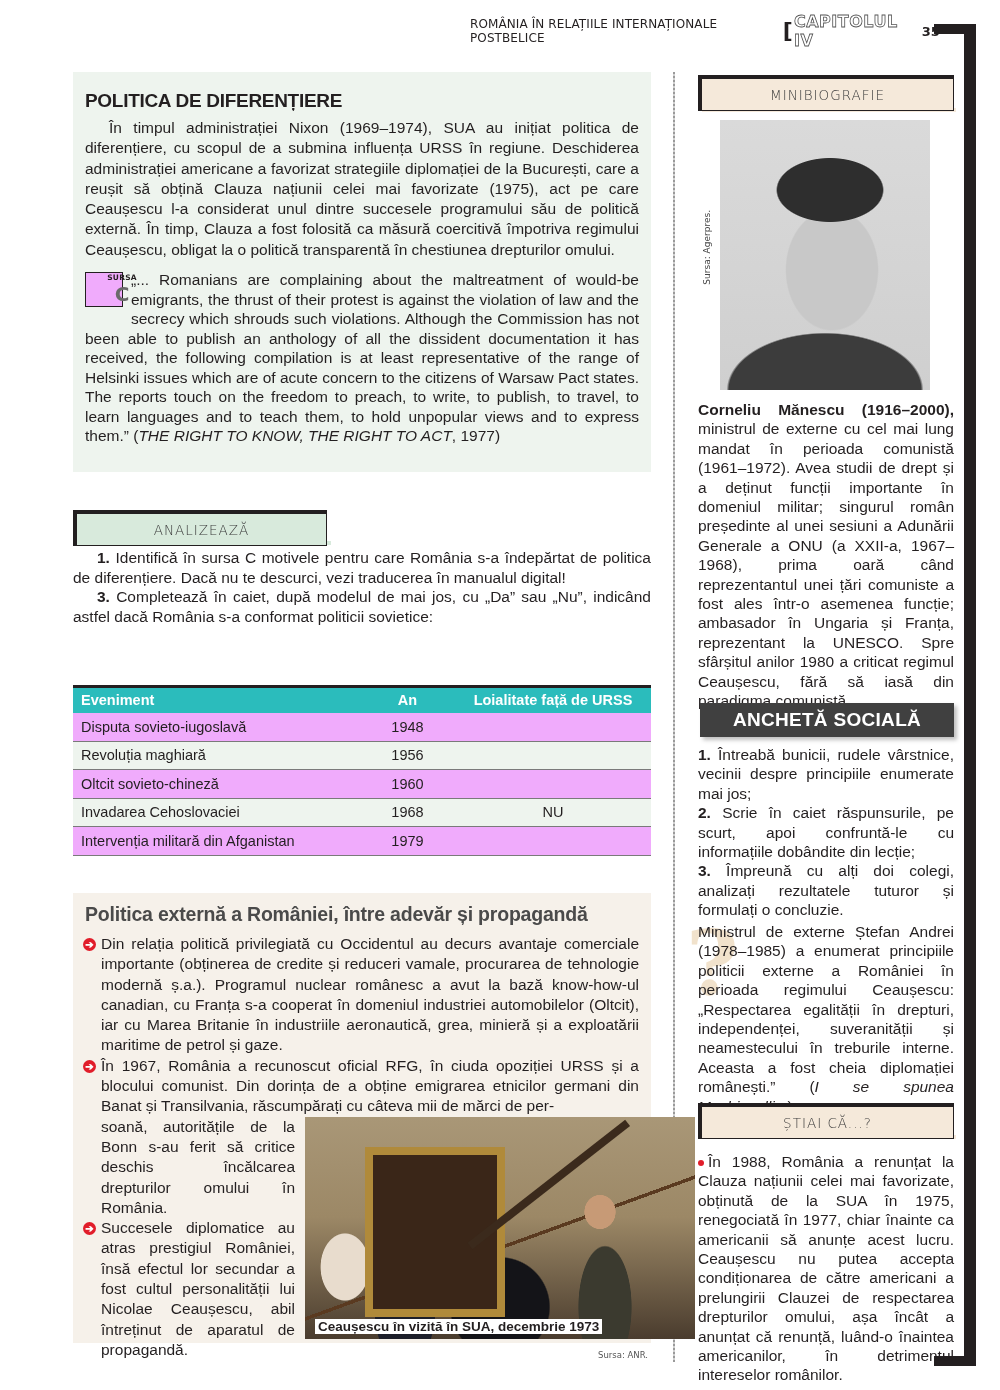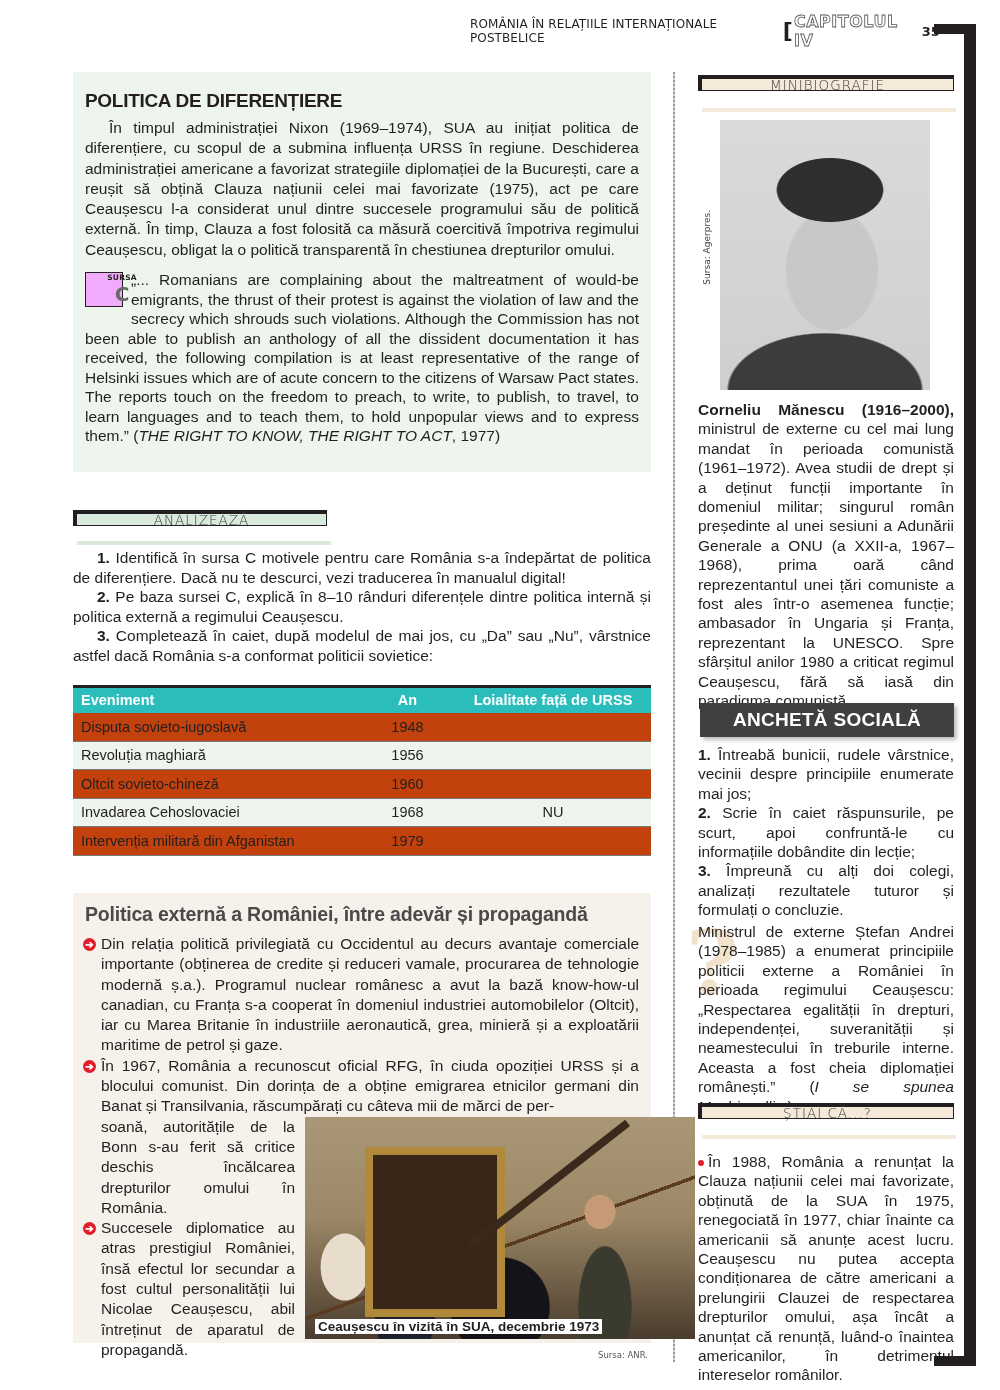--- a/index.html
+++ b/index.html
@@ -28,36 +28,36 @@
   .indent { text-indent: 24px; }
 
   .source-block { margin-top: 10px; position: relative; }
   .sursa-badge { float: left; width: 32px; height: 35px; border: 1.5px solid #231f20; margin: 2px 8px 4px 0; display: flex; flex-direction: column; align-items: center; justify-content: flex-start; background: #f0abfc; padding-left: 36px; }
   .sursa-label { font-size: 7.5px; font-weight: bold; line-height: 10px; letter-spacing: 0.2px; }
   .sursa-letter { font-size: 20px; font-weight: bold; line-height: 22px; color: #6a6a6a; }
   .source-text { font-family: "Liberation Sans", sans-serif; font-size: 15.5px; line-height: 19.5px; text-align: justify; }
   .source-text i { font-style: italic; }
 
   
-  .label-tab { position: absolute; height: 16px; border: 1px solid #231f20; border-top: 4px solid #231f20; border-left: 4px solid #231f20; display: flex; align-items: center; justify-content: center; font-family: "DejaVu Sans", sans-serif; font-size: 13.5px; letter-spacing: 1px; color: #3a3a3a; font-weight: 300; }
+  .label-tab { position: absolute; height: 36px; border: 1px solid #231f20; border-top: 4px solid #231f20; border-left: 4px solid #231f20; display: flex; align-items: center; justify-content: center; font-family: "DejaVu Sans", sans-serif; font-size: 13.5px; letter-spacing: 1px; color: #3a3a3a; font-weight: 300; }
   .tab-green { background: #d8eadc; }
   .tab-beige { background: #f5e9da; }
   .tab-shadow { position: absolute; height: 4px; }
 
   .tasks { position: absolute; left: 73px; top: 548px; width: 578px; }
   .task { font-family: "Liberation Sans", sans-serif; font-size: 15.5px; line-height: 19.5px; text-align: justify; text-indent: 24px; }
   .task b { font-weight: bold; }
 
   
   .table { position: absolute; left: 73px; top: 685px; width: 578px; border-collapse: collapse; font-family: "Liberation Sans", sans-serif; font-size: 14.5px; }
   .table th { background: #2bbcbc; color: #ffffff; font-weight: bold; text-align: left; height: 26px; padding: 0 8px; border-top: 3px solid #231f20; }
   .table th.c-year, .table td.c-year { text-align: center; width: 95px; }
   .table th.c-loy, .table td.c-loy { text-align: center; width: 196px; }
   .table td { height: 28.5px; padding: 0 8px; border-bottom: 1px solid #7a7a7a; color: #231f20; }
-  .table tr.odd td { background: #c2410c; }
+  .table tr.odd td { background: #f0abfc; }
   .table tr.even td { background: #eef4ee; }
 
   
   .box-beige { position: absolute; left: 73px; top: 893px; width: 578px; height: 450px; background: #f6f1ea; padding: 10px 12px 0 12px; }
   .h-propaganda { font-family: "Liberation Sans", sans-serif; font-weight: bold; font-size: 19.5px; color: #4a4a4a; margin-bottom: 8px; letter-spacing: -0.2px; }
   .bullet { position: relative; padding-left: 16px; font-family: "Liberation Sans", sans-serif; font-size: 15.5px; line-height: 20.3px; text-align: justify; }
   .arrow-icon { position: absolute; left: -2px; top: 4px; width: 13px; height: 13px; border-radius: 50%; background: #e11d2a; color: #fff; font-size: 10px; line-height: 13px; text-align: center; font-weight: bold; }
   .narrow { width: 210px; }
 
   .photo-ceau { position: absolute; left: 305px; top: 1117px; width: 390px; height: 222px; overflow: hidden;
@@ -123,22 +123,21 @@
     </div>
     <p class="source-text"><span>„... Romanians are complaining about the maltreatment of would-be emigrants, the thrust of their protest is against the violation of law and the secrecy which shrouds such violations. Although the Commission has not been able to publish an anthology of all the dissident documentation it has received, the following compilation is at least representative of the range of Helsinki issues which are of acute concern to the citizens of Warsaw Pact states. The reports touch on the freedom to preach, to write, to publish, to travel, to learn languages and to teach them, to hold unpopular views and to express them.” (</span><i>THE RIGHT TO KNOW, THE RIGHT TO ACT</i><span>, 1977)</span></p>
   </div>
 </section>
 
 <div class="tab-shadow" style="left:77px; top:541px; width:254px; background:#d8eadc;"></div>
 <div class="label-tab tab-green" style="left:73px; top:510px; width:254px;">ANALIZEAZĂ</div>
 
 <div class="tasks">
   <p class="task"><b>1.</b><span> Identifică în sursa C motivele pentru care România s-a îndepărtat de politica de diferențiere. Dacă nu te descurci, vezi traducerea în manualul digital!</span></p>
-  <p class="task"><b>2.</b><span> Pe baza sursei C, explică în 8–10 rânduri diferențele dintre politica internă și politica externă a regimului Ceaușescu.</span></p>
-  <p class="task"><b>3.</b><span> Completează în caiet, după modelul de mai jos, cu „Da” sau „Nu”, vârstnice astfel dacă România s-a conformat politicii sovietice:</span></p>
+  <p class="task"><b>3.</b><span> Completează în caiet, după modelul de mai jos, cu „Da” sau „Nu”, indicând astfel dacă România s-a conformat politicii sovietice:</span></p>
 </div>
 
 <table class="table">
   <thead>
     <tr>
       <th>Eveniment</th>
       <th class="c-year">An</th>
       <th class="c-loy">Loialitate față de URSS</th>
     </tr>
   </thead>

